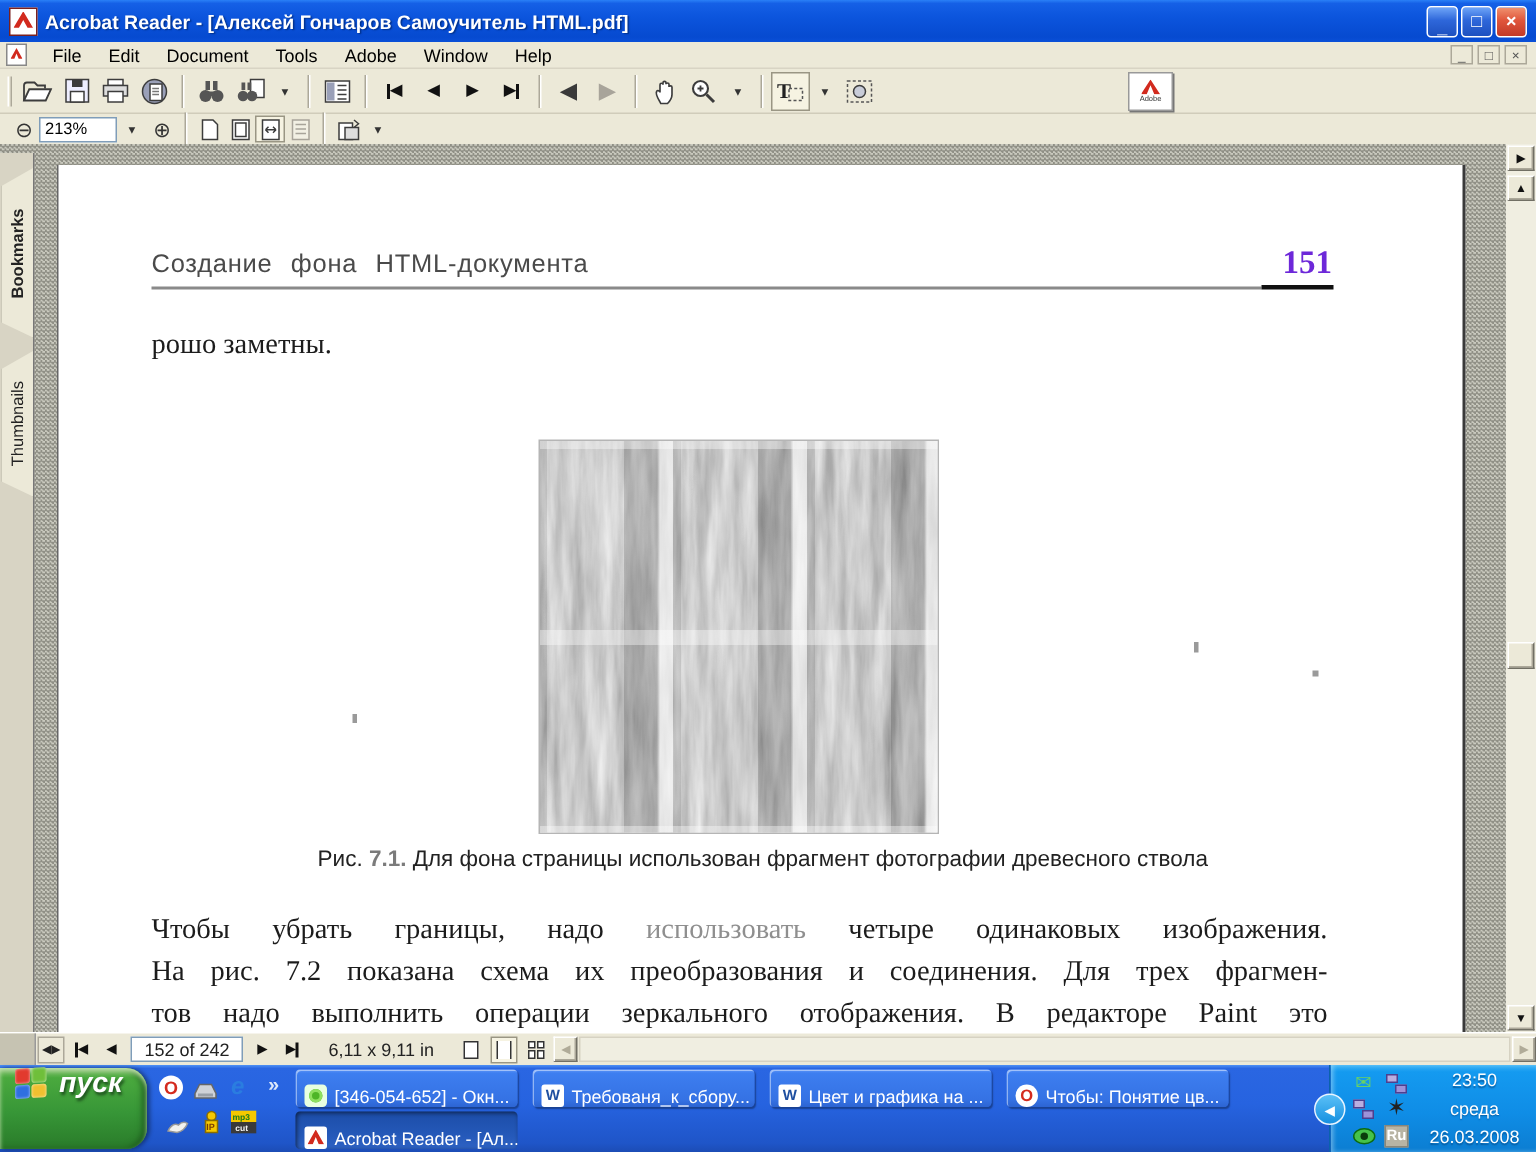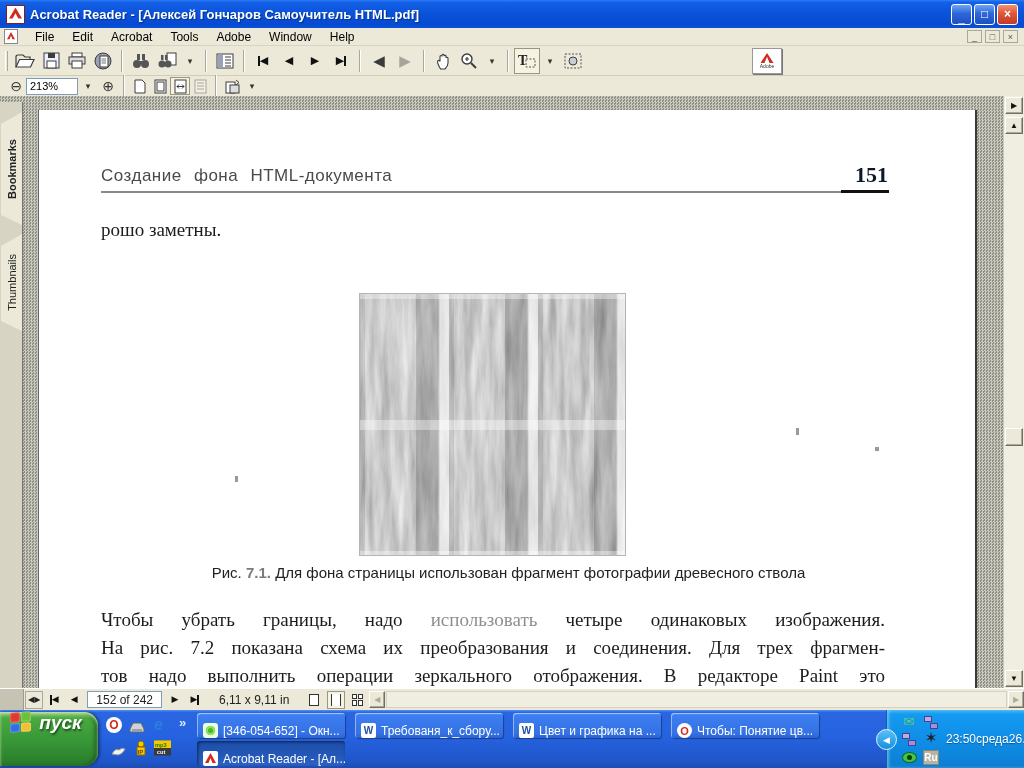--- a/index.html
+++ b/index.html
@@ -70,21 +70,21 @@
     filter:drop-shadow(-1px 0 0 #6d6a5c) drop-shadow(0 -1px 0 #6d6a5c) drop-shadow(0 1px 0 #6d6a5c); }
   .vtab span { writing-mode:vertical-rl; transform:rotate(180deg); font-size:11px; color:#222; white-space:nowrap; }
   .vtab.active span { font-weight:bold; }
 
   .page { position:absolute; left:38px; top:14px; width:939px; height:672px; background:#fff;
     border-left:1px solid #666; border-right:2px solid #3a3a3a; overflow:hidden; color:#1c1c1c; }
 
   .runhead { position:absolute; left:62px; top:56px; font-size:17px; color:#4a4a4a;
     letter-spacing:0.5px; word-spacing:7px; }
   .pagenum { position:absolute; left:775px; top:52px; width:74px; text-align:right;
-    font-family:"Liberation Serif", serif; font-size:22px; font-weight:bold; color:#0f172a; }
+    font-family:"Liberation Serif", serif; font-size:22px; font-weight:bold; color:#6d28d9; }
   .rule-gray { position:absolute; left:62px; top:81px; width:740px; height:2px; background:#8a8a8a; }
   .rule-black { position:absolute; left:802px; top:80px; width:48px; height:3px; background:#111; }
 
   .serifline { font-family:"Liberation Serif", serif; font-size:19px; line-height:28px; white-space:nowrap; }
   .jline { white-space:normal; text-align:justify; text-align-last:justify; }
   .para1 { position:absolute; left:62px; top:106px; width:784px; }
   .para2 { position:absolute; left:62px; top:496px; width:784px; line-height:26px; }
   .grayword { color:#8f8f8f; }
 
   .wood { position:absolute; left:320px; top:183px; width:267px; height:263px; border:1px solid #b5b5b5; overflow:hidden; }
@@ -168,21 +168,21 @@
   .nets { position:relative; width:14px; height:13px; }
   .nets i { position:absolute; width:8px; height:6px; background:#b9aee0; border:1px solid #4d3f8f; }
   .nets i:first-child { left:0; top:0; }
   .nets i:last-child { right:0; bottom:0; background:#9f92d8; }
   .eyeicon { width:15px; height:11px; background:#46c24a; border-radius:50%; border:1px solid #0c6b10;
     display:flex; align-items:center; justify-content:center; }
   .eyeicon i { width:5px; height:5px; background:#0a3d0c; border-radius:50%; }
   .ruicon { width:16px; height:15px; background:#b8b4a4; color:#fff; font-size:10px; font-weight:bold;
     display:flex; align-items:center; justify-content:center; border:1px solid #8a8678; }
   .clock { position:absolute; right:4px; top:3px; width:74px; height:52px; color:#fff; font-size:12px;
-    display:flex; flex-direction:row; justify-content:space-between; align-items:center; text-shadow:0 1px 1px #075a9e; }
+    display:flex; flex-direction:column; justify-content:space-between; align-items:center; text-shadow:0 1px 1px #075a9e; }
 
   .icnsvg { stroke:#3c3c3c; fill:none; stroke-width:1.2; }
 </style>
 </head>
 <body>
 
 <div id="screen">
 
   <div class="titlebar">
     <div class="appicon"></div>
@@ -197,21 +197,21 @@
       <div class="winbtn close">
           <span>×</span>
         </div>
     </div>
   </div>
 
   <div class="menubar">
     <div class="mdicon"></div>
     <span class="mitem">File</span>
     <span class="mitem">Edit</span>
-    <span class="mitem">Acrobat</span>
+    <span class="mitem">Document</span>
     <span class="mitem">Tools</span>
     <span class="mitem">Adobe</span>
     <span class="mitem">Window</span>
     <span class="mitem">Help</span>
     <div class="mdibtns">
       <div class="mdibtn">
           <span>_</span>
         </div>
       <div class="mdibtn">
           <span>□</span>

